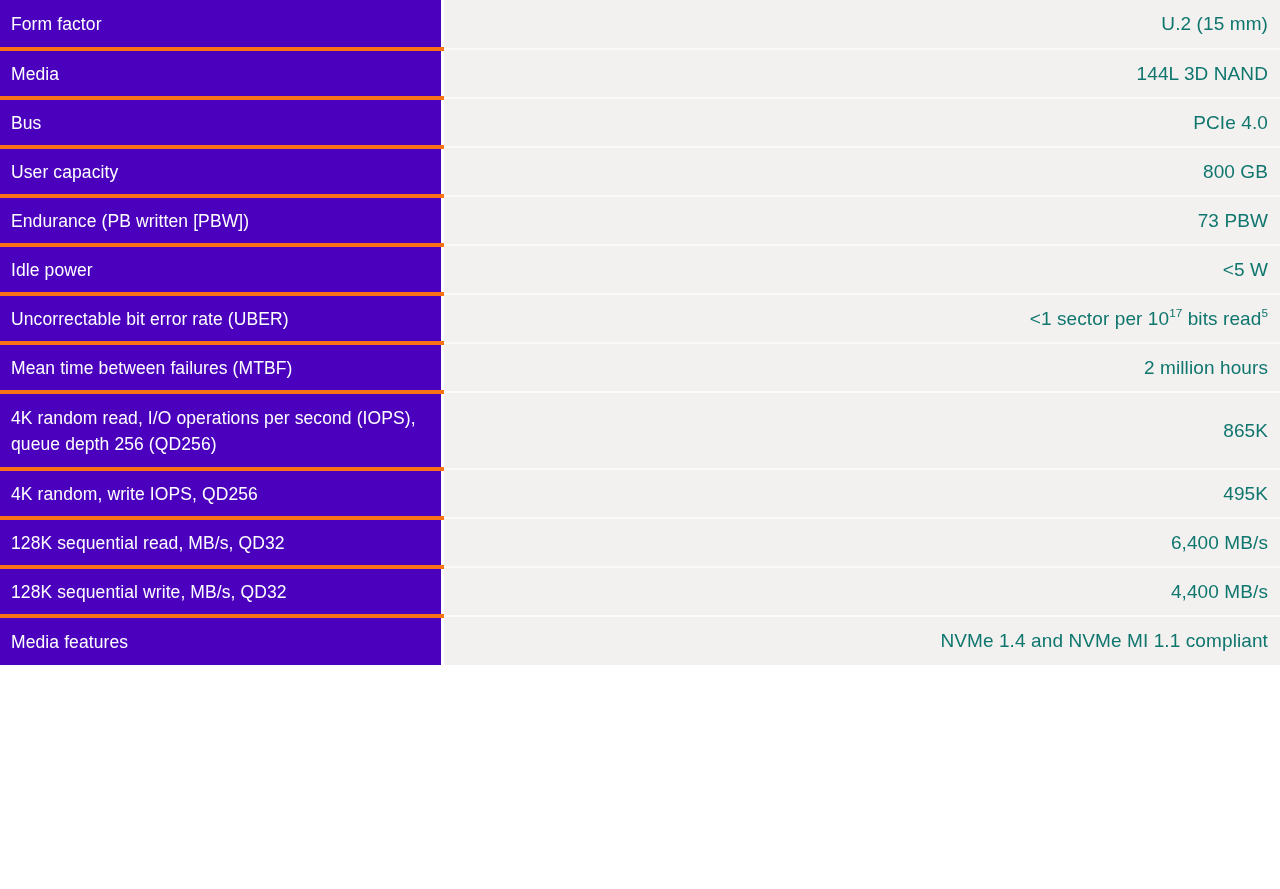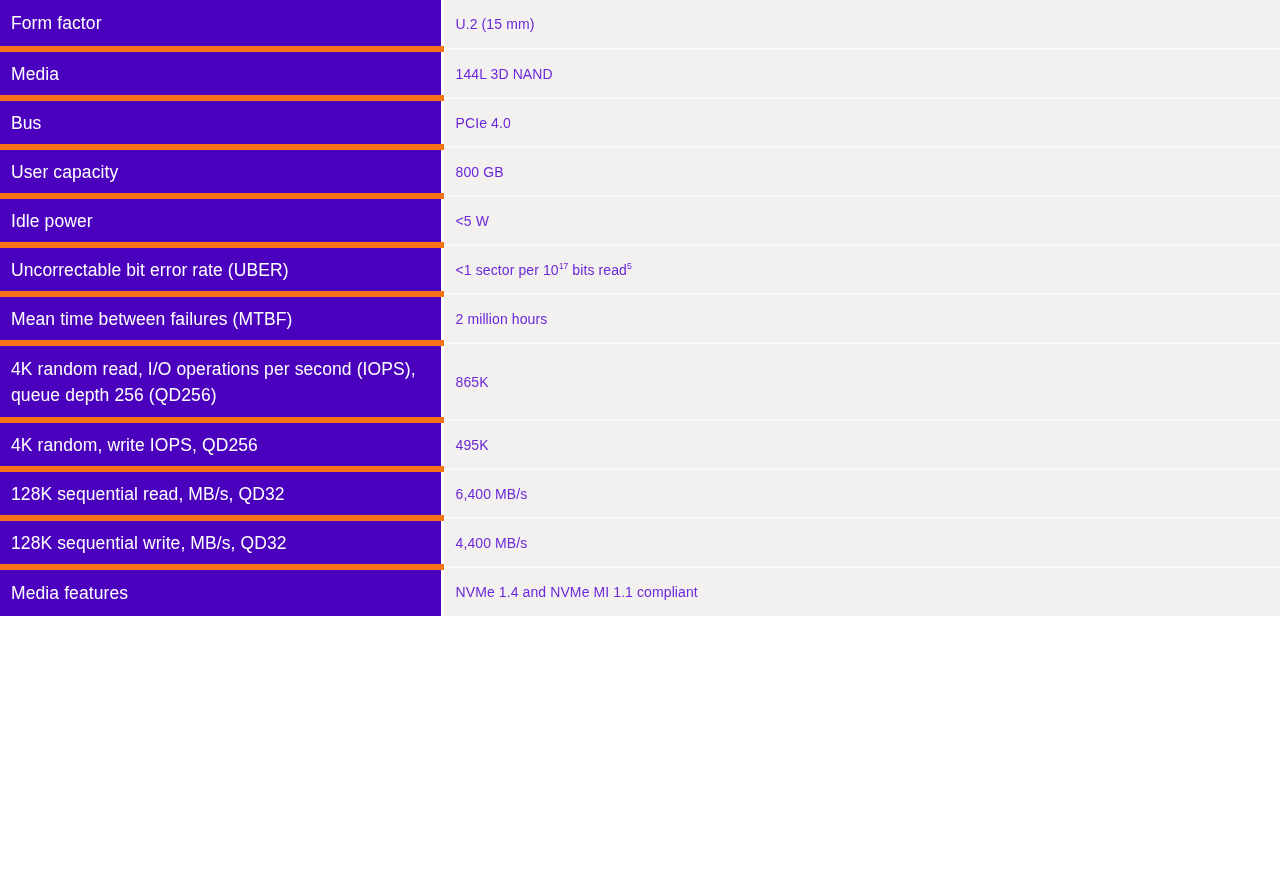--- a/index.html
+++ b/index.html
@@ -29,35 +29,35 @@
     width: 441px;
     background: #4B00BE;
     color: #ffffff;
     font-size: 17.5px;
     line-height: 26px;
     font-weight: 400;
     letter-spacing: 0.1px;
     text-align: left;
     vertical-align: middle;
     padding: 8px 14px 8px 11px;
-    border-top: 6px solid #f97316;
+    border-top: 4px solid #f97316;
     border-right: 3px solid #ffffff;
     box-sizing: border-box;
   }
 
   
   .value-cell {
     width: 836px;
     background: #F2F1F0;
-    color: #6d28d9;
-    font-size: 14px;
+    color: #0f766e;
+    font-size: 19px;
     line-height: 26px;
     font-weight: 400;
     letter-spacing: 0.1px;
-    text-align: left;
+    text-align: right;
     vertical-align: middle;
     padding: 8px 12px;
     border-top: 2px solid #FAFAF9;
     box-sizing: border-box;
   }
 
   #spec-table tr:first-child .label-cell,
   #spec-table tr:first-child .value-cell {
     border-top: none;
   }
@@ -91,20 +91,24 @@
       </tr>
       <tr class="row row-std">
         <td class="label-cell">Bus</td>
         <td class="value-cell">PCIe 4.0</td>
       </tr>
       <tr class="row row-std">
         <td class="label-cell">User capacity</td>
         <td class="value-cell">800 GB</td>
       </tr>
       <tr class="row row-std">
+        <td class="label-cell">Endurance (PB written [PBW])</td>
+        <td class="value-cell">73 PBW</td>
+      </tr>
+      <tr class="row row-std">
         <td class="label-cell">Idle power</td>
         <td class="value-cell">&lt;5 W</td>
       </tr>
       <tr class="row row-std">
         <td class="label-cell">Uncorrectable bit error rate (UBER)</td>
         <td class="value-cell">&lt;1 sector per 10<sup>17</sup> bits read<sup>5</sup></td>
       </tr>
       <tr class="row row-std">
         <td class="label-cell">Mean time between failures (MTBF)</td>
         <td class="value-cell">2 million hours</td>

